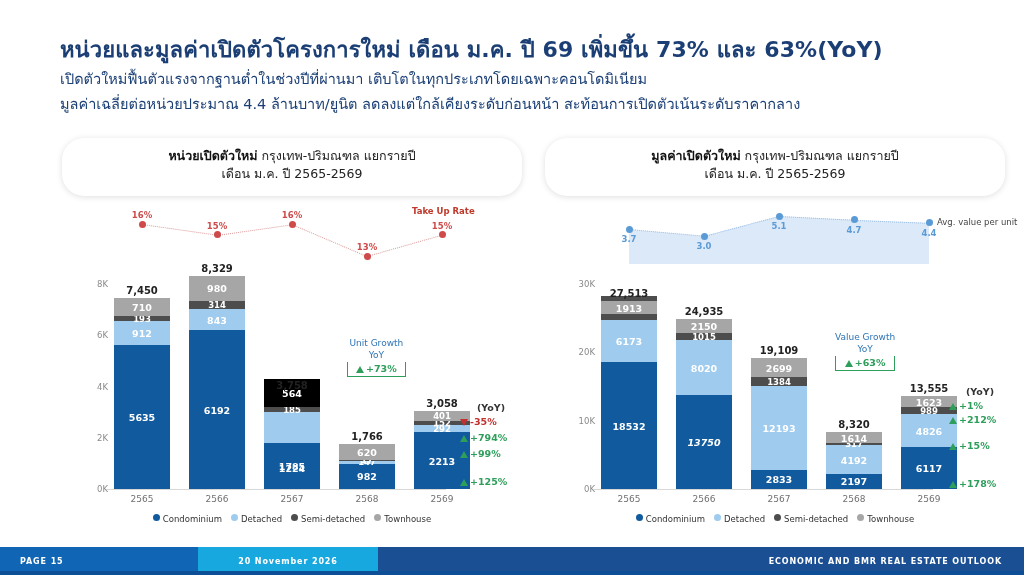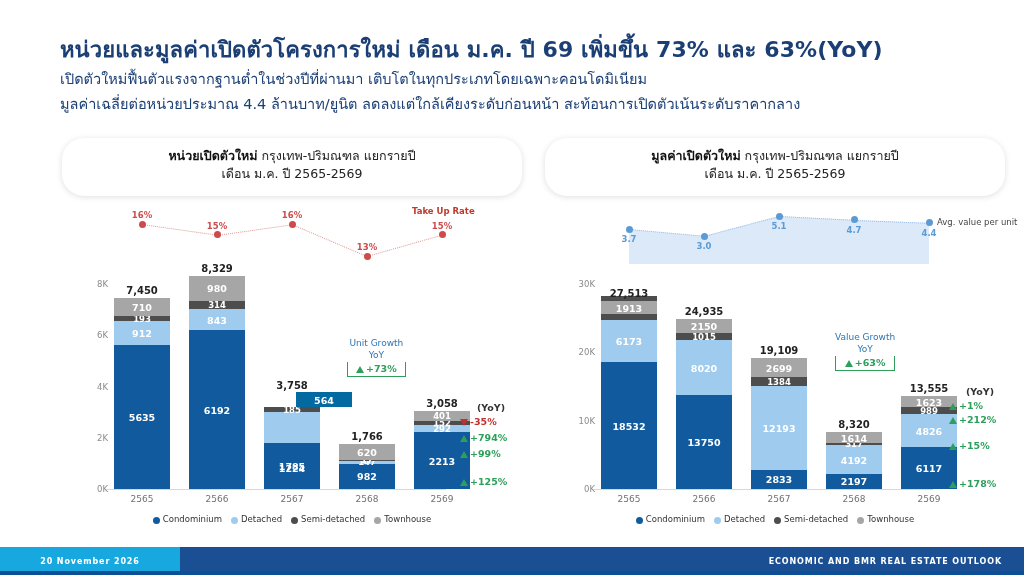--- a/index.html
+++ b/index.html
@@ -101,21 +101,21 @@
   .yoy-title{font-size:9.5px;font-weight:bold;color:#333;text-align:center;}
   .yoy-row{font-size:9.5px;font-weight:bold;position:absolute;left:0;}
   .yoy-row.up{color:#2e9e5b;}
   .yoy-row.down{color:#c3312f;}
 
   
   .legend{
     position:absolute;display:flex;align-items:center;justify-content:center;
     gap:9px;font-size:8.5px;color:#333;width:100%;
   }
-  .legend .it{display:flex;align-items:flex-end;gap:3px;}
+  .legend .it{display:flex;align-items:flex-start;gap:3px;}
   .dot{width:7px;height:7px;border-radius:50%;display:inline-block;}
 
   
   .footer{position:absolute;left:0;bottom:0;width:1024px;height:28px;display:flex;}
   .f1{width:178px;background:#1066b5;display:flex;align-items:center;padding-left:20px;}
   .f2{width:180px;background:#17a8e0;display:flex;align-items:center;justify-content:center;}
   .f3{flex:1;background:#1a4f93;display:flex;align-items:center;justify-content:flex-end;padding-right:22px;}
   .footer span{font-size:8px;font-weight:bold;color:#fff;letter-spacing:.9px;}
   .fbar{position:absolute;left:0;bottom:0;width:1024px;height:4px;background:#0d4f96;}
 </style>
@@ -184,21 +184,21 @@
       <div class="bar" style="left: 202px; width: 56px; height: 96.2987px; top: 196.701px; bottom: auto;">
         <div class="seg" style="background: rgb(17, 90, 158); height: 45.7406px; bottom: 0px;">
           <span>1785</span>
         </div>
         <div class="seg" style="background: rgb(158, 203, 238); height: 31.365px; bottom: 45.7406px;">
           <span style="color: rgb(255, 255, 255); margin-top: 40px;">1224</span>
         </div>
         <div class="seg tiny" style="background: rgb(77, 77, 77); height: 4.74062px; bottom: 77.1056px;">
           <span>185</span>
         </div>
-        <div class="seg" style="background: #0369a1; height: 15px; bottom: 81.8462px; margin-left: 32px;">
+        <div class="seg" style="background: #000000; height: 28px; bottom: 81.8462px;">
           <span>564</span>
         </div>
       </div>
       <div class="total" style="left: 202px; width: 56px; top: 183.701px;">3,758</div>
       <div class="xtick" style="left: 202px; top: 298px;">2567</div>
       <div class="bar" style="left: 277px; width: 56px; height: 45.2537px; top: 247.746px; bottom: auto;">
         <div class="seg" style="background: rgb(17, 90, 158); height: 25.1638px; bottom: 0px;">
           <span>982</span>
         </div>
         <div class="seg tiny" style="background: rgb(158, 203, 238); height: 3.76688px; bottom: 25.1638px;">
@@ -294,21 +294,21 @@
         <div class="seg tiny" style="background: rgb(77, 77, 77); height: 24px; bottom: 168.817px;">
           <span>896</span>
         </div>
         <div class="seg" style="background: rgb(166, 166, 166); height: 13.0722px; bottom: 174.94px;">
           <span>1913</span>
         </div>
       </div>
       <div class="total" style="left: 56px; width: 56px; top: 91.9945px;">27,513</div>
       <div class="xtick" style="left: 56px; top: 298px;">2565</div>
       <div class="bar" style="left: 131px; width: 56px; height: 170.389px; top: 122.611px; bottom: auto;">
-        <div class="seg" style="background: rgb(17, 90, 158); height: 93.9583px; bottom: 0px;">
+        <div class="seg" style="background: rgb(17, 90, 158); height: 93.9583px; bottom: 0px; font-style: italic;">
           <span>13750</span>
         </div>
         <div class="seg" style="background: rgb(158, 203, 238); height: 54.8033px; bottom: 93.9583px;">
           <span style="color: rgb(255, 255, 255);">8020</span>
         </div>
         <div class="seg tiny" style="background: rgb(77, 77, 77); height: 6.93583px; bottom: 148.762px;">
           <span>1015</span>
         </div>
         <div class="seg" style="background: rgb(166, 166, 166); height: 14.6917px; bottom: 155.697px;">
           <span>2150</span>
@@ -409,20 +409,23 @@
           <span>Semi-detached</span>
         </div>
         <div class="it">
           <span class="dot" style="background: rgb(166, 166, 166);"></span>
           <span>Townhouse</span>
         </div>
       </div>
     </div>
 
   <div class="footer">
+    <div class="f1">
+      <span>PAGE 15</span>
+    </div>
     <div class="f2">
       <span>20 November 2026</span>
     </div>
     <div class="f3">
       <span>ECONOMIC AND BMR REAL ESTATE OUTLOOK</span>
     </div>
   </div>
   <div class="fbar"></div>
 
 </div>

